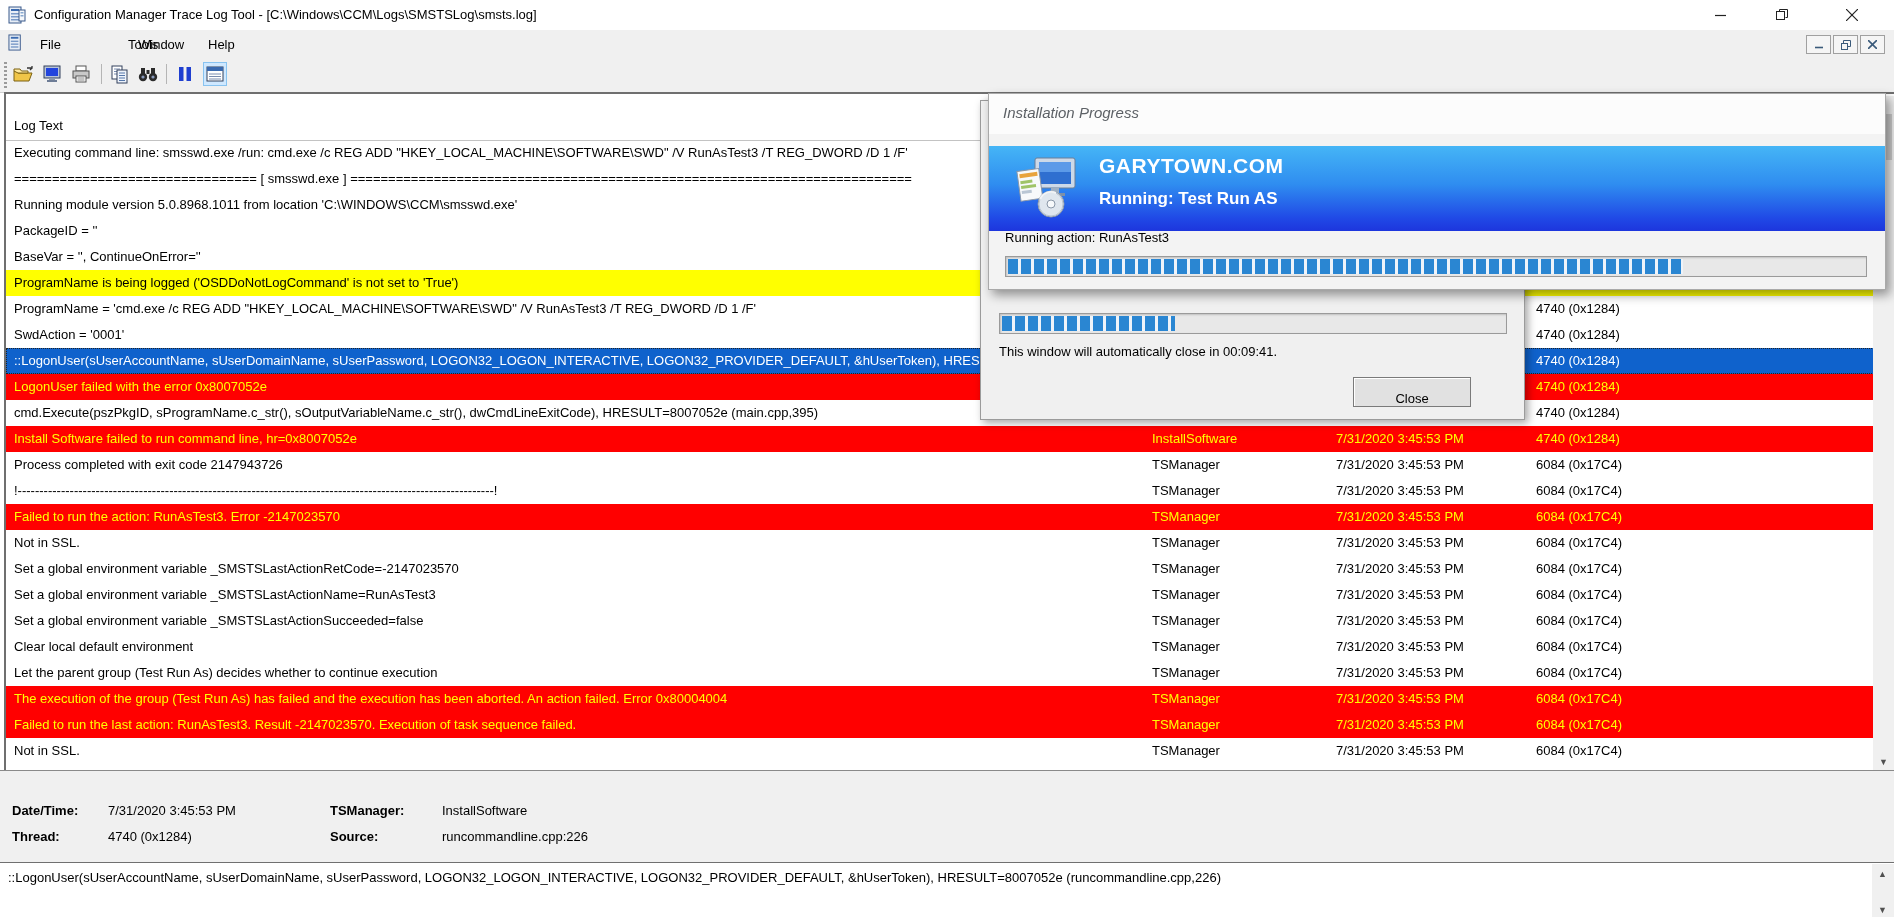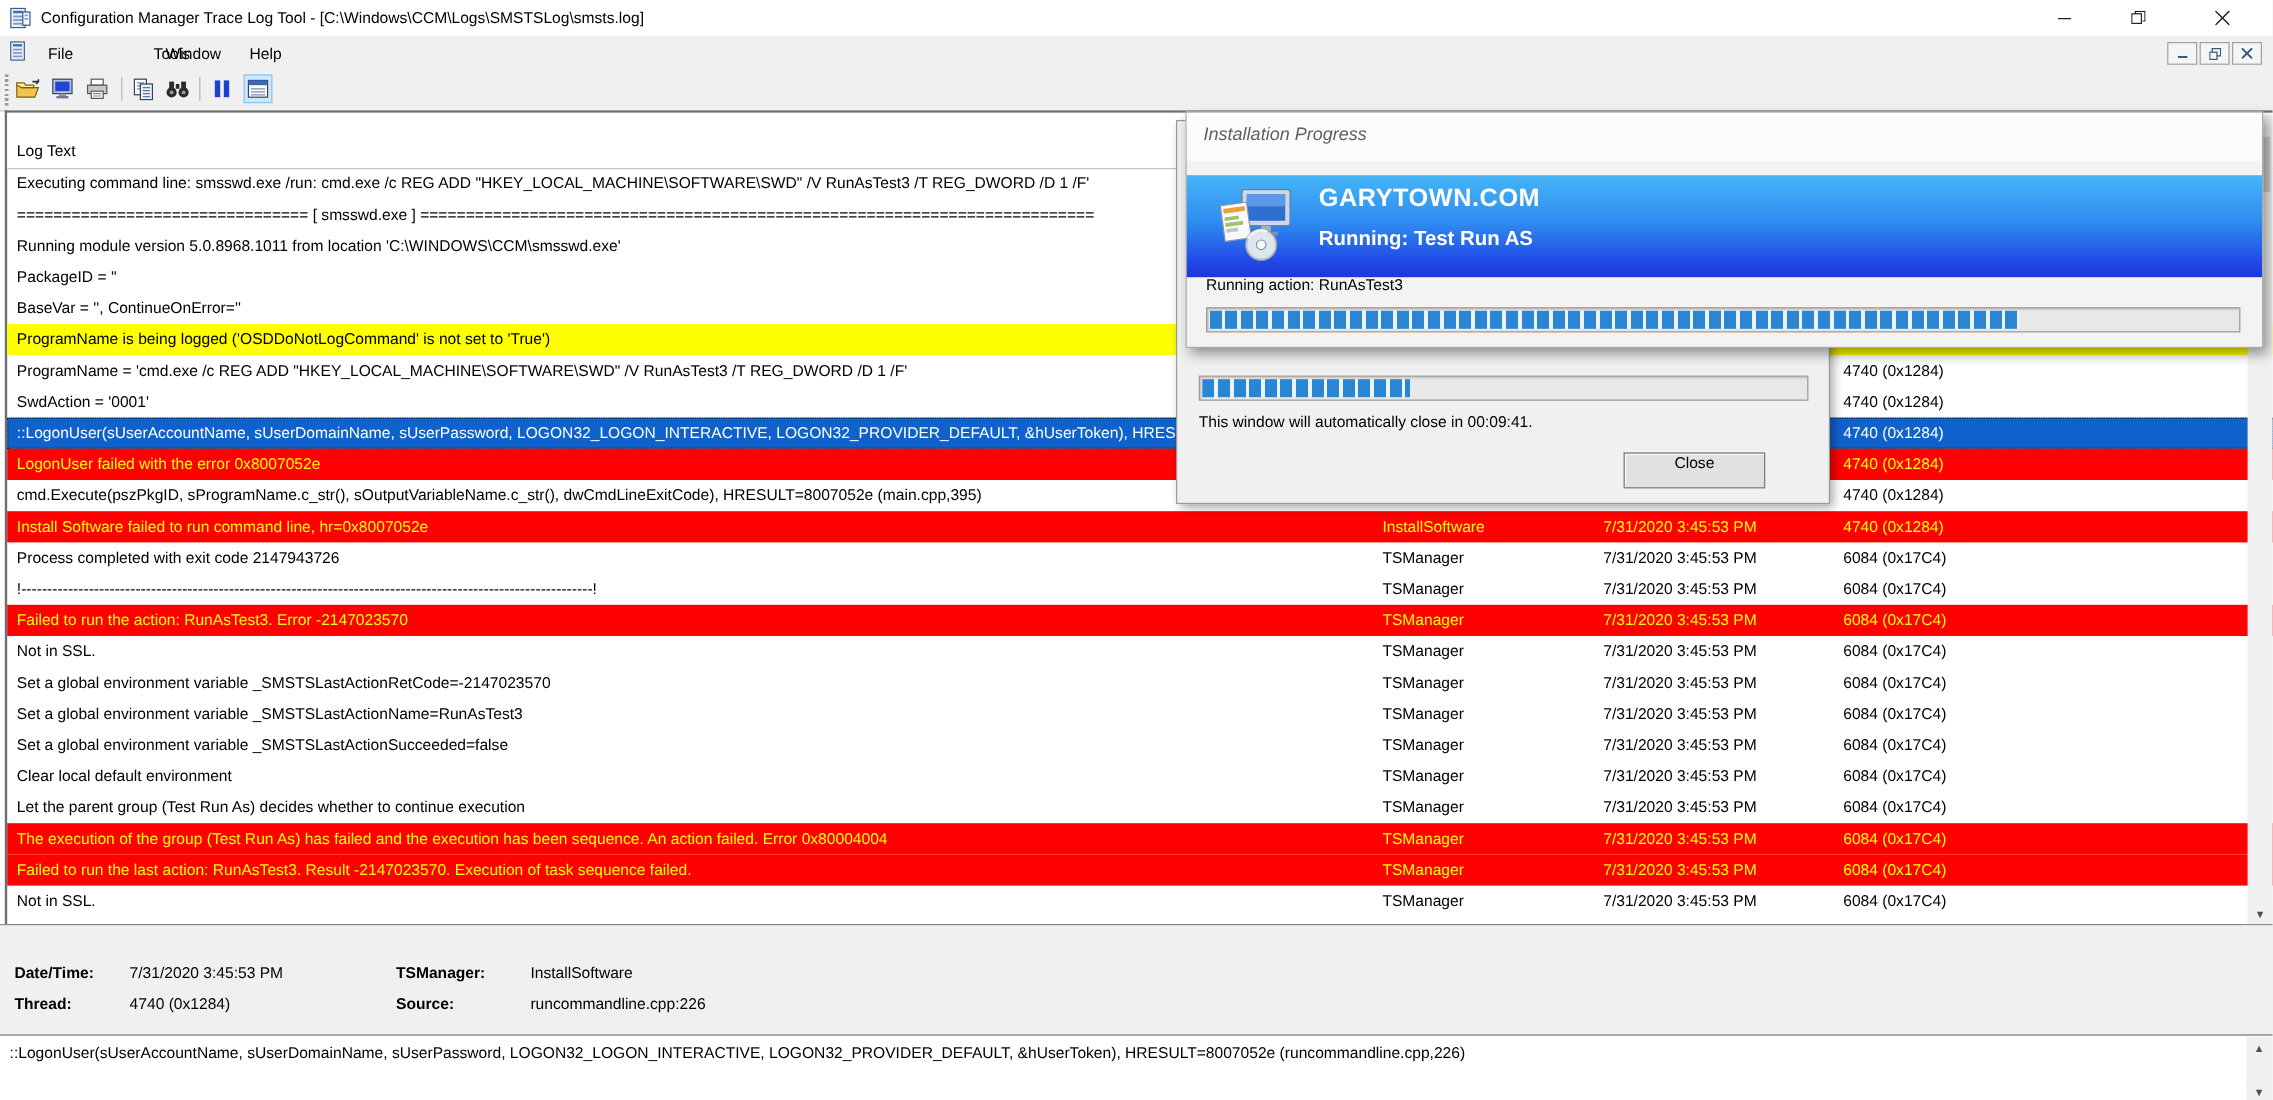--- a/index.html
+++ b/index.html
@@ -52,21 +52,21 @@
   .previewtext{position:absolute;left:8px;top:7px;font-size:13px;white-space:nowrap;}
   .mscroll{position:absolute;right:0;top:1px;width:22px;height:54px;background:#f0f0f0;}
   
   .cdwin{position:absolute;left:980px;top:100px;width:545px;height:320px;background:#f0f0f0;
          border:1px solid #9b9b9b;box-shadow:3px 3px 8px rgba(0,0,0,.35);box-sizing:border-box;z-index:40;}
   .bar{position:absolute;background:#e8e8e8;border:1px solid #9a9a9a;box-shadow:inset 1px 1px 2px rgba(0,0,0,.18);box-sizing:border-box;}
   .barfill{position:absolute;left:2px;top:2px;bottom:2px;
            background:repeating-linear-gradient(90deg,#2a86d2 0 10px,#eef3f9 10px 13px);}
   .cdmsg{position:absolute;left:18px;top:243px;font-size:13px;}
   .closebtn{position:absolute;left:372px;top:276px;width:118px;height:30px;background:#e1e1e1;
-            border:1px solid #7a7a7a;box-shadow:1px 1px 0 #fff inset;display:flex;align-items:flex-start;justify-content:center;
+            border:1px solid #7a7a7a;box-shadow:1px 1px 0 #fff inset;display:flex;align-items:flex-end;justify-content:center;
             font-size:13px;box-sizing:border-box;}
   
   .ipdlg{position:absolute;left:988px;top:93px;width:898px;height:197px;background:#f3f3f3;
          border:1px solid #a9a9a9;box-shadow:4px 5px 10px rgba(0,0,0,.4);box-sizing:border-box;z-index:50;}
   .iptitlebar{position:absolute;left:0;top:0;width:100%;height:40px;background:#fcfcfc;}
   .iptitle{position:absolute;left:14px;top:10px;font-size:15px;color:#5d6166;font-style:italic;}
   .ipbanner{position:absolute;left:0;top:52px;width:100%;height:85px;
             background:linear-gradient(180deg,#45b5f6 0%,#2f8df0 45%,#2049e6 85%,#1d36dd 100%);}
   .iporg{position:absolute;left:110px;top:8px;font-size:21px;font-weight:bold;color:#fff;letter-spacing:.5px;}
   .iprun{position:absolute;left:110px;top:43px;font-size:17px;font-weight:bold;color:#fff;}
@@ -338,21 +338,21 @@
         <span class="c-date">7/31/2020 3:45:53 PM</span>
         <span class="c-thread">6084 (0x17C4)</span>
       </div>
         <div class="lrow t-normal">
         <span class="c-text">Let the parent group (Test Run As) decides whether to continue execution</span>
         <span class="c-comp">TSManager</span>
         <span class="c-date">7/31/2020 3:45:53 PM</span>
         <span class="c-thread">6084 (0x17C4)</span>
       </div>
         <div class="lrow t-error">
-        <span class="c-text">The execution of the group (Test Run As) has failed and the execution has been sequence. An action failed. Error 0x80004004</span>
+        <span class="c-text">The execution of the group (Test Run As) has failed and the execution has been aborted. An action failed. Error 0x80004004</span>
         <span class="c-comp">TSManager</span>
         <span class="c-date">7/31/2020 3:45:53 PM</span>
         <span class="c-thread">6084 (0x17C4)</span>
       </div>
         <div class="lrow t-error">
         <span class="c-text">Failed to run the last action: RunAsTest3. Result -2147023570. Execution of task sequence failed.</span>
         <span class="c-comp">TSManager</span>
         <span class="c-date">7/31/2020 3:45:53 PM</span>
         <span class="c-thread">6084 (0x17C4)</span>
       </div>

